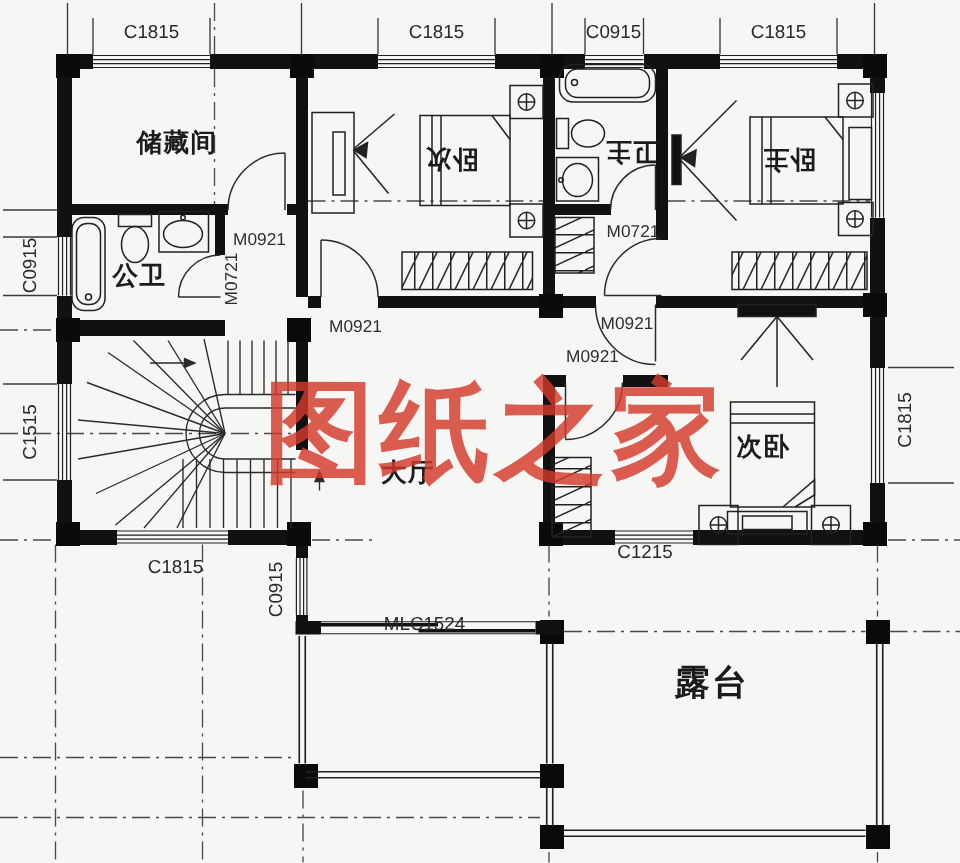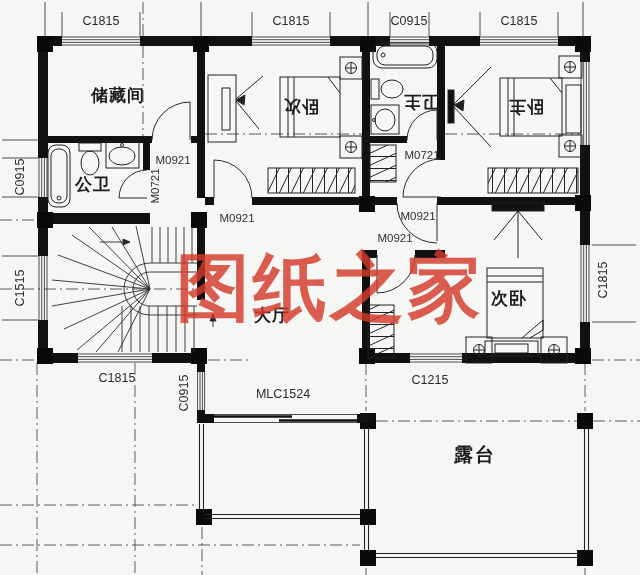--- a/index.html
+++ b/index.html
@@ -5,21 +5,21 @@
   html,body{margin:0;padding:0;}
   #stage{
     position:relative;width:640px;height:575px;overflow:hidden;
     background:#f6f6f4;
     font-family:"Liberation Sans", sans-serif;
   }
   #plan-svg{position:absolute;left:0;top:0;z-index:1;}
   .lbl{position:absolute;z-index:2;transform:translate(-50%,-50%);
        white-space:nowrap;color:#1b1b1b;}
   .room{font-size:17px;font-weight:bold;letter-spacing:1px;}
-  .room-big{font-size:19px;font-weight:bold;letter-spacing:2px;}
+  .room-big{font-size:23px;font-weight:bold;letter-spacing:2px;}
   .dim{font-size:12.5px;color:#2a2a2a;}
   .door{font-size:11.5px;color:#2e2e2e;}
   .vert{transform:translate(-50%,-50%) rotate(-90deg);}
   .flip-chars .fc{display:inline-block;transform:rotate(180deg);}
   #watermark{
     position:absolute;z-index:3;left:176px;top:247px;
     font-family:Liberation Sans, sans-serif;font-weight:bold;
     font-size:74px;line-height:1.12;letter-spacing:3px;
     color:rgba(211,57,43,0.82);
   }
@@ -462,22 +462,22 @@
 
 <div class="lbl dim" style="left:101px;top:21px">C1815</div>
 <div class="lbl dim" style="left:291px;top:21px">C1815</div>
 <div class="lbl dim" style="left:409px;top:21px">C0915</div>
 <div class="lbl dim" style="left:519px;top:21px">C1815</div>
 <div class="lbl dim vert" style="left:20px;top:177px">C0915</div>
 <div class="lbl dim vert" style="left:20px;top:288px">C1515</div>
 <div class="lbl dim vert" style="left:603px;top:280px">C1815</div>
 <div class="lbl dim" style="left:117px;top:378px">C1815</div>
 <div class="lbl dim vert" style="left:184px;top:393px">C0915</div>
-<div class="lbl dim" style="left:283px;top:394px">MLC1524</div>
-<div class="lbl dim" style="left:430px;top:380px">C1215</div>
+<div class="lbl dim" style="left:283px;top:416px">MLC1524</div>
+<div class="lbl dim" style="left:430px;top:368px">C1215</div>
 
 <div class="lbl door" style="left:173px;top:160px">M0921</div>
 <div class="lbl door vert" style="left:155px;top:186px">M0721</div>
 <div class="lbl door" style="left:237px;top:218px">M0921</div>
 <div class="lbl door" style="left:422px;top:155px">M0721</div>
 <div class="lbl door" style="left:418px;top:216px">M0921</div>
 <div class="lbl door" style="left:395px;top:238px">M0921</div>
 
 <div id="watermark">图纸之家</div>
 

